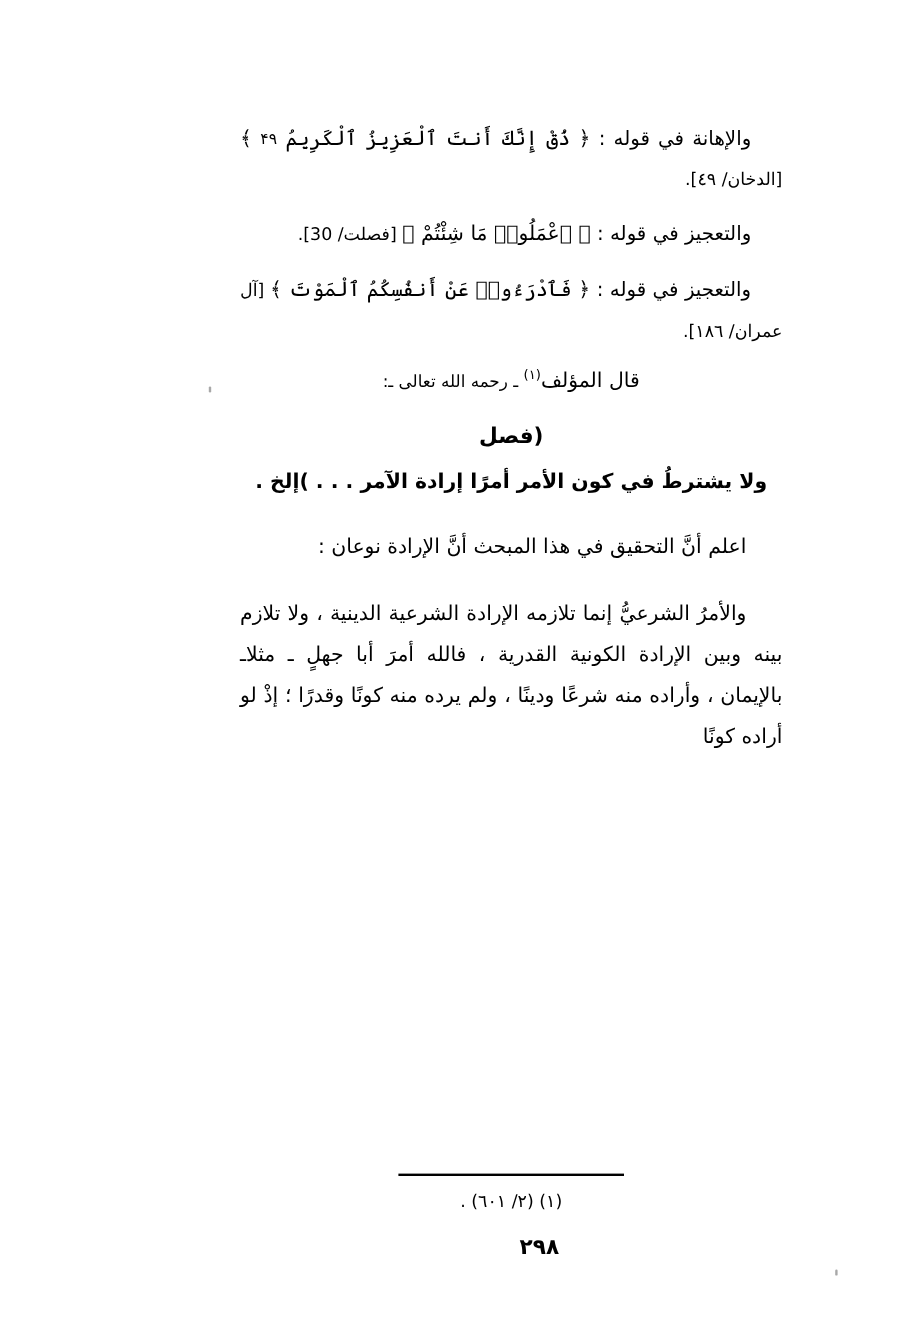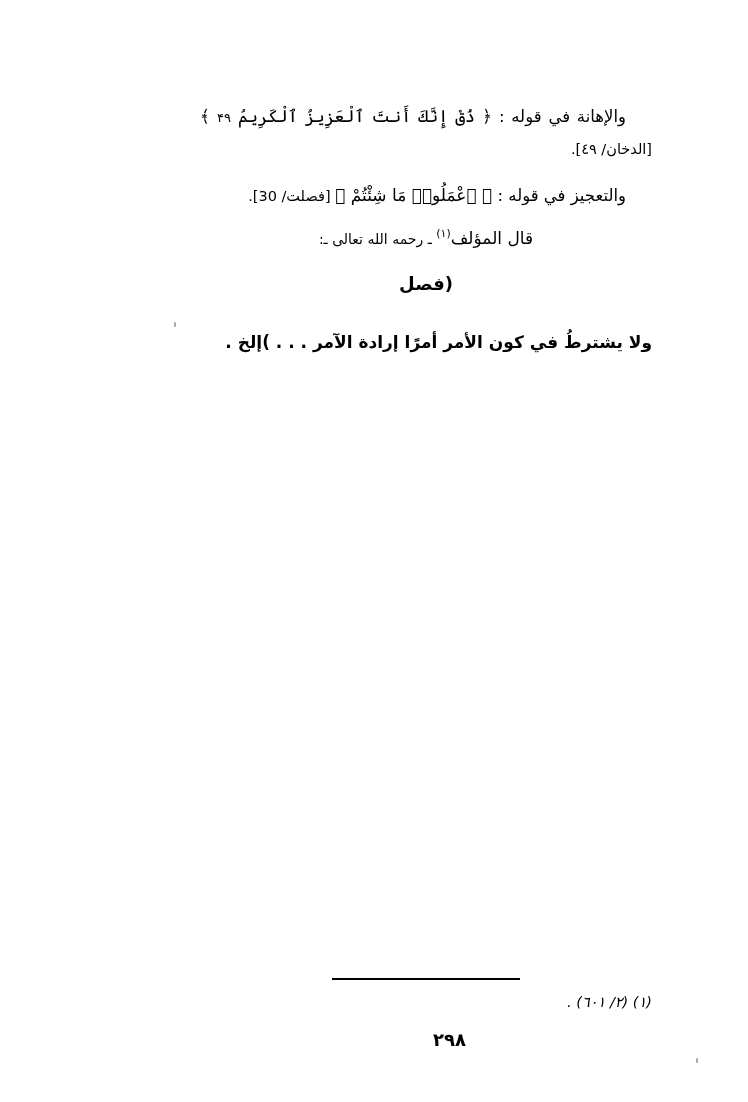--- a/index.html
+++ b/index.html
@@ -56,31 +56,31 @@
   .big-para {
     margin: 0 0 16px 0;
     font-size: 17px;
     line-height: 2.0;
     text-align: justify;
   }
   .big-para.indent {
     text-indent: 30px;
   }
   .heading {
-    margin: 26px 0 32px 0;
+    margin: 26px 0 12px 0;
     font-size: 18px;
     font-weight: bold;
     text-align: center;
     letter-spacing: 0;
   }
   .quoted-line {
     margin: 0 0 20px 0;
     font-size: 17px;
     font-weight: bold;
-    text-align: right;
+    text-align: center;
     line-height: 1.9;
   }
   .author-line {
     margin: 0 0 8px 0;
     font-size: 17px;
     text-align: center;
   }
   .author-line .small {
     font-size: 14px;
   }
@@ -95,22 +95,22 @@
     bottom: 92px;
   }
   .footnote-rule {
     width: 188px;
     height: 1.6px;
     background: #000;
     margin: 0 auto 14px auto;
   }
   .footnote-text {
     font-size: 14.5px;
+    text-align: center;
     margin: 0;
-    font-style: italic;
   }
   .page-number {
     position: absolute;
     bottom: 52px;
     left: 0;
     right: 0;
     text-align: center;
     font-size: 18px;
     font-weight: bold;
     letter-spacing: 1px;
@@ -133,33 +133,38 @@
   <div class="content">
 
     <p class="para tight indent">
       <span>والإهانة في قوله : </span><span class="quran">﴿ ذُقْ إِنَّكَ أَنتَ ٱلْعَزِيزُ ٱلْكَرِيمُ </span><span class="ayah-mark">۴۹</span><span class="quran"> ﴾</span><span class="ref"> [الدخان/ ٤٩].</span>
     </p>
 
     <p class="para tight indent">
       <span>والتعجيز في قوله : </span><span class="quran">﴿ ٱعْمَلُوا۟ مَا شِئْتُمْ ﴾</span><span class="ref"> [فصلت/ 30].</span>
     </p>
 
+    <p class="para tight indent">
+      <span>والتعجيز في قوله : </span><span class="quran">﴿ فَٱدْرَءُوا۟ عَنْ أَنفُسِكُمُ ٱلْمَوْتَ ﴾</span><span class="ref"> [آل عمران/ ١٨٦].</span>
+    </p>
 
 
 
     <p class="author-line">
       <span>قال المؤلف</span><span class="sup">(١)</span><span class="small"> ـ رحمه الله تعالى ـ:</span>
     </p>
 
     <p class="heading">(فصل</p>
 
     <p class="quoted-line">ولا يشترطُ في كون الأمر أمرًا إرادة الآمر . . . )إلخ .</p>
 
+    <p class="big-para indent">اعلم أنَّ التحقيق في هذا المبحث أنَّ الإرادة نوعان :</p>
 
 
+    <p class="big-para indent" style="margin-top:22px">والأمرُ الشرعيُّ إنما تلازمه الإرادة الشرعية الدينية ، ولا تلازم بينه وبين الإرادة الكونية القدرية ، فالله أمرَ أبا جهلٍ ـ مثلاـ بالإيمان ، وأراده منه شرعًا ودينًا ، ولم يرده منه كونًا وقدرًا ؛ إذْ لو أراده كونًا</p>
 
   </div>
 
   <div class="footnote-area">
     <div class="footnote-rule"></div>
     <p class="footnote-text">(١)  (٢/ ٦٠١) .</p>
   </div>
 
   <div class="page-number">٢٩٨</div>
 

